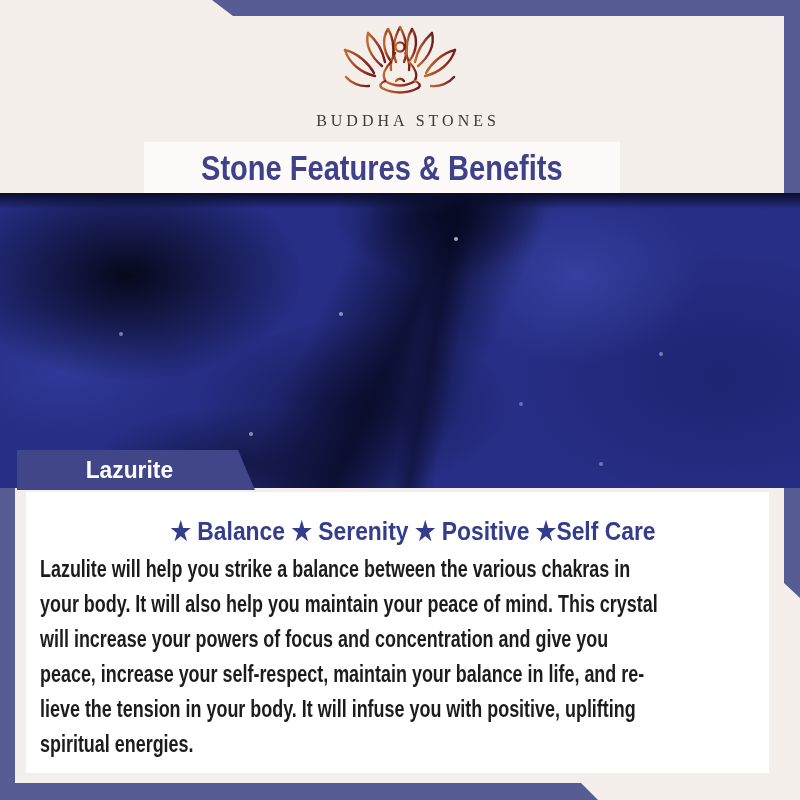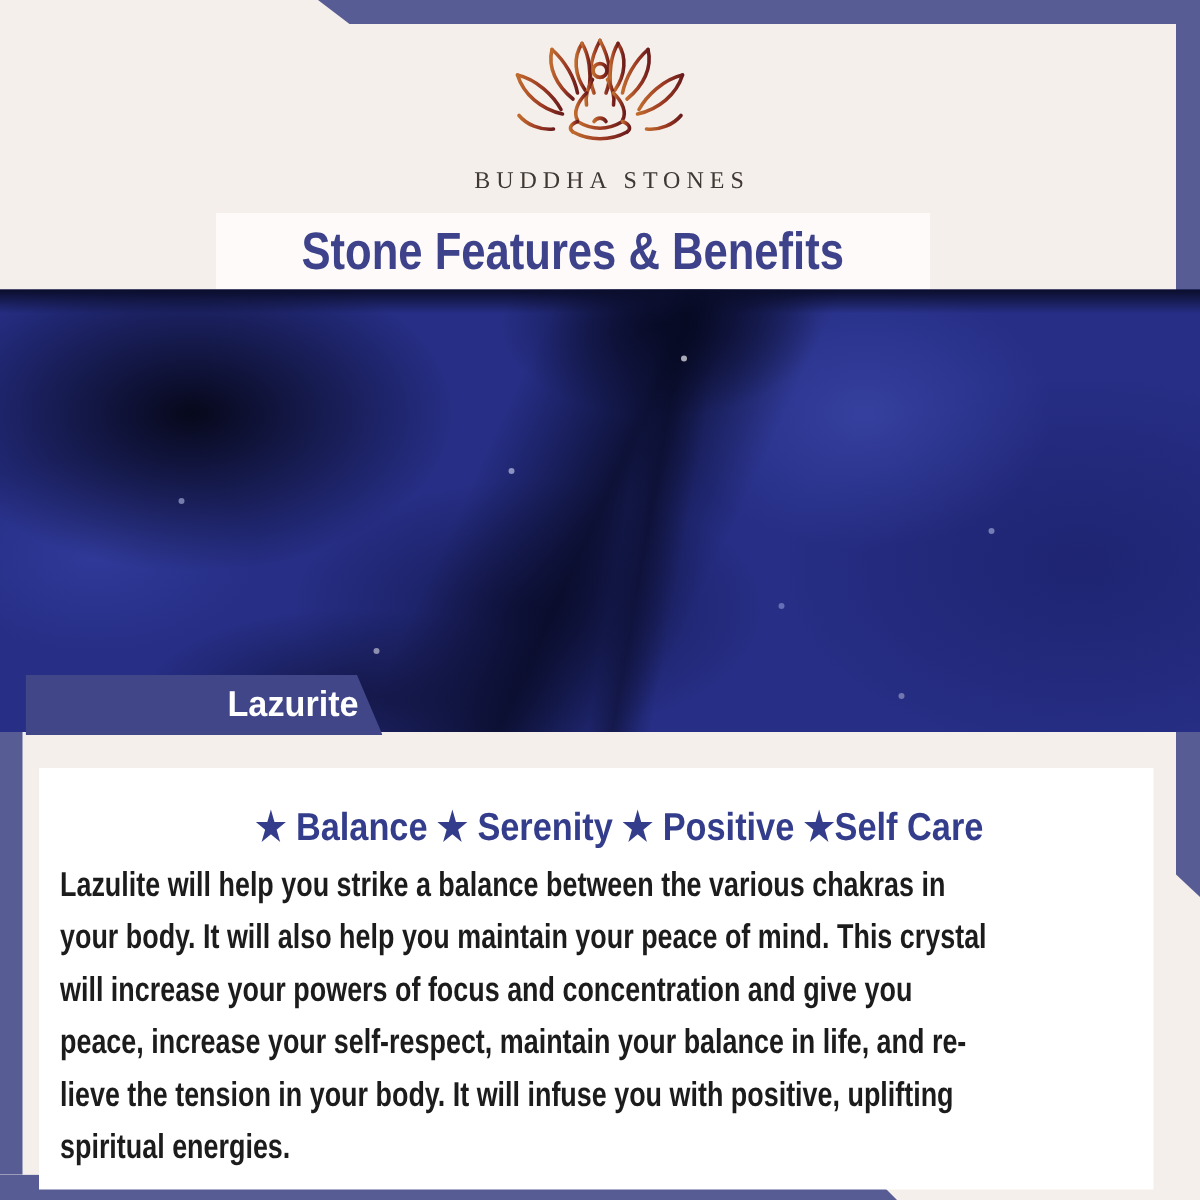--- a/index.html
+++ b/index.html
@@ -50,26 +50,26 @@
                340px 120px 0 1px rgba(230,235,255,.55),
                70px 260px 0 1px rgba(230,235,255,.6),
                520px 210px 0 1px rgba(200,210,255,.4),
                660px 160px 0 1px rgba(220,228,255,.45),
                250px 240px 0 1px rgba(255,255,255,.5),
                600px 270px 0 1px rgba(255,255,255,.35);}
 
   
   #ribbon{position:absolute;left:17px;top:450px;width:238px;height:40px;
     background:#414689;clip-path:polygon(0 0,221px 0,238px 40px,0 40px);
-    display:flex;align-items:center;justify-content:flex-end;}
+    display:flex;align-items:center;justify-content:center;}
   #stone-name{color:#ffffff;font-size:24px;font-weight:700;
     transform:scaleX(.95);white-space:nowrap;padding-right:14px;}
 
   
-  #panel{position:absolute;left:26px;top:512px;width:743px;height:281px;
+  #panel{position:absolute;left:26px;top:492px;width:743px;height:281px;
     background:#ffffff;}
   #benefits-line{position:absolute;left:14px;top:24px;width:746px;
     text-align:center;font-size:26px;font-weight:700;color:#333d8b;
     white-space:nowrap;transform:scaleX(.88);}
   #description{position:absolute;left:14px;top:60px;
     transform:scaleX(.78);transform-origin:left top;
     font-size:23px;font-weight:700;color:#1c1c1c;line-height:35px;}
   #description .line{white-space:nowrap;}
 </style>
 </head>

